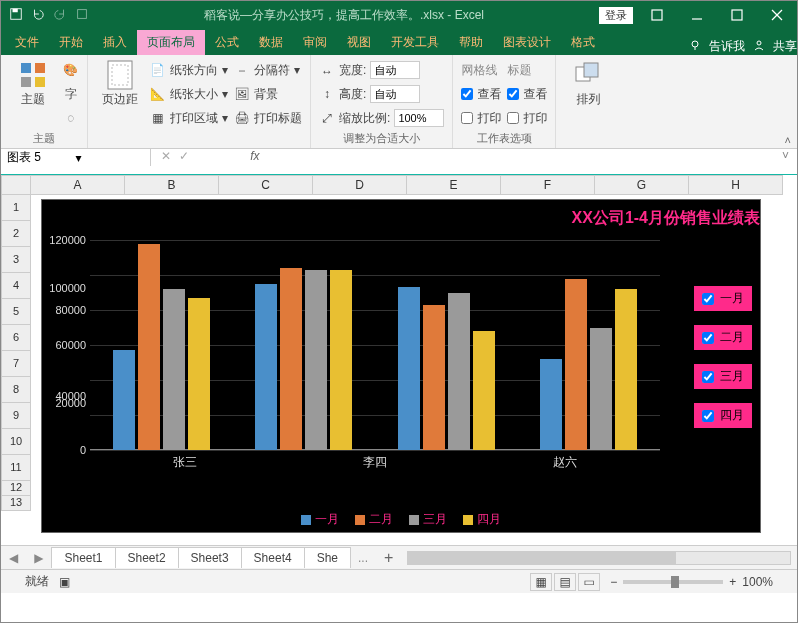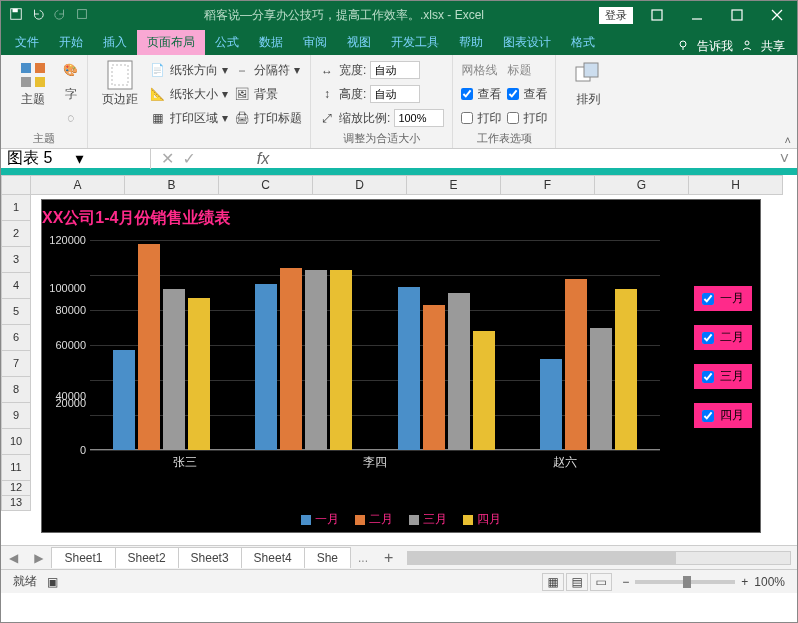--- a/index.html
+++ b/index.html
@@ -10,61 +10,61 @@
 .titlebar .qat { display: flex; align-items: center; gap: 8px; padding-left: 8px; }
 .titlebar .qat svg { width: 14px; height: 14px; }
 .titlebar .title { flex: 1; text-align: center; color: #cde9d8; opacity: 0.9; }
 .titlebar .login { background: #fff; color: #333; padding: 1px 6px; font-size: 11px; margin-right: 4px; }
 .titlebar .winctl { display: flex; }
 .titlebar .winctl div { width: 40px; height: 28px; display: flex; align-items: center; justify-content: center; cursor: pointer; }
 .titlebar .winctl svg { width: 12px; height: 12px; stroke: #fff; fill: none; stroke-width: 1.2; }
 
 
 .tabs { height: 26px; background: #0b6a3e; display: flex; align-items: flex-end; padding-left: 4px; }
-.tabs .tab { color: #7dd3fc; font-size: 12px; padding: 4px 10px; cursor: pointer; }
+.tabs .tab { color: #fdba74; font-size: 12px; padding: 4px 10px; cursor: pointer; }
 .tabs .tab.active { background: #f9a8d4; color: #0b6a3e; }
-.tabs .right { margin-left: auto; display: flex; align-items: center; color: #fff; font-size: 12px; gap: 8px; padding-right: 12px; }
+.tabs .right { margin-left: auto; display: flex; align-items: center; color: #fff; font-size: 12px; gap: 8px; padding-right: 0; }
 .tabs .right svg { width: 12px; height: 12px; }
 
 
 .ribbon { height: 94px; background: #f3f3f3; border-bottom: 1px solid #ccc; display: flex; font-size: 12px; color: #444; position: relative; }
 .ribbon .group { border-right: 1px solid #ddd; padding: 4px 8px 2px 8px; display: flex; flex-direction: column; }
 .ribbon .group .body { flex: 1; display: flex; align-items: flex-start; gap: 6px; }
 .ribbon .group .label { text-align: center; font-size: 11px; color: #666; height: 16px; line-height: 16px; }
 .ribbon .bigbtn { display: flex; flex-direction: column; align-items: center; justify-content: center; width: 48px; cursor: pointer; }
 .ribbon .bigbtn .ico { width: 32px; height: 32px; display: flex; align-items: center; justify-content: center; }
 .ribbon .col { display: flex; flex-direction: column; gap: 2px; }
 .ribbon .row { display: flex; align-items: center; gap: 4px; height: 22px; }
 .ribbon .smicon { width: 16px; height: 16px; display: inline-flex; align-items: center; justify-content: center; }
 .ribbon input[type=text] { width: 50px; font-size: 11px; height: 18px; border: 1px solid #ccc; padding: 0 3px; }
 .ribbon input[type=checkbox] { width: 12px; height: 12px; }
 .ribbon .collapse { position: absolute; right: 6px; bottom: 2px; cursor: pointer; font-size: 11px; color: #666; }
 
 
-.fbar { height: 26px; border-bottom: 7px solid #14b8a6; display: flex; align-items: center; font-size: 16px; background: #fff; }
+.fbar { height: 26px; border-bottom: 1px solid #14b8a6; display: flex; align-items: flex-start; font-size: 12px; background: #fff; }
 .fbar .namebox { width: 150px; border-right: 1px solid #ccc; padding: 0 6px; display: flex; align-items: center; }
 .fbar .namebox span { flex: 1; }
 .fbar .fxbtns { display: flex; align-items: center; gap: 8px; padding: 0 10px; color: #aaa; }
 .fbar .fx { font-style: italic; color: #666; padding-left: 6px; margin-left: 45px; }
 .fbar .expand { margin-left: auto; padding: 0 8px; color: #888; cursor: pointer; }
 
 
 .sheet { position: relative; height: 370px; background: #fff; overflow: hidden; display: flex; flex-direction: column; }
 .colhdrs { display: flex; height: 20px; font-size: 12px; color: #333; }
 .colhdrs .corner { width: 30px; border: 1px solid #ccc; background: #eee; }
 .colhdrs .ch { flex: 0 0 94px; border: 1px solid #ccc; border-left: none; text-align: center; background: #eee; line-height: 18px; }
 .gridbody { display: flex; flex: 1; position: relative; }
 .rowhdrs { width: 30px; display: flex; flex-direction: column; font-size: 11px; color: #333; }
 .rowhdrs .rh { height: 26px; border: 1px solid #ccc; border-top: none; background: #eee; text-align: center; line-height: 24px; }
 .rowhdrs .rh.short { height: 15px; line-height: 13px; }
 .cells { position: relative; flex: 1; }
 
 
 .chart { position: absolute; left: 10px; top: 4px; width: 720px; height: 334px; background: #000; border: 1px solid #666; }
-.chart .ctitle { text-align: left; color: #ff2a8a; font-size: 16px; font-weight: bold; padding: 8px 0 2px 0; }
+.chart .ctitle { text-align: right; color: #ff2a8a; font-size: 16px; font-weight: bold; padding: 8px 0 2px 11px; }
 .plotwrap { position: absolute; left: 48px; top: 40px; width: 570px; height: 240px; }
 .yaxis { position: absolute; left: 0; top: 40px; width: 46px; height: 240px; }
 .yaxis .tick { position: absolute; right: 2px; font-size: 11px; color: #ddd; transform: translateY(-50%); }
 .plot { position: absolute; left: 0; top: 0; width: 570px; height: 210px; border-bottom: 1px solid #888; }
 .plot .gl { position: absolute; left: 0; right: 0; border-top: 1px solid #333; }
 .bars { position: absolute; left: 0; top: 0; width: 570px; height: 210px; display: flex; }
 .bargrp { flex: 1; display: flex; align-items: flex-end; justify-content: center; gap: 3px; }
 .bar { width: 22px; }
 .xaxis { position: absolute; left: 0; bottom: 0; width: 570px; height: 26px; display: flex; }
 .xaxis .xl { flex: 1; text-align: center; color: #ddd; font-size: 12px; }
@@ -77,21 +77,21 @@
 
 
 .sheettabs { height: 24px; border-top: 1px solid #ccc; display: flex; align-items: center; font-size: 12px; background: #f3f3f3; }
 .sheettabs .nav { padding: 0 8px; color: #888; cursor: pointer; }
 .sheettabs .stab { padding: 3px 12px; border: 1px solid #ccc; border-bottom: none; background: #fff; margin-right: -1px; cursor: pointer; color: #444; }
 .sheettabs .add { padding: 0 8px; font-size: 16px; color: #666; cursor: pointer; }
 .sheettabs .hsc { flex: 1; margin: 0 6px; height: 14px; background: #e8e8e8; border: 1px solid #ccc; position: relative; }
 .sheettabs .hsc .thumb { position: absolute; left: 0; width: 70%; height: 100%; background: #ccc; }
 
 
-.status { height: 24px; background: #f3f3f3; border-top: 1px solid #ccc; display: flex; align-items: center; font-size: 12px; color: #444; padding: 0 12px; gap: 10px; }
+.status { height: 24px; background: #f3f3f3; border-top: 1px solid #ccc; display: flex; align-items: center; font-size: 12px; color: #444; padding: 0 24px; gap: 10px; }
 .status .views { display: flex; gap: 2px; margin-left: auto; }
 .status .views div { width: 22px; height: 18px; border: 1px solid #ccc; display: flex; align-items: center; justify-content: center; cursor: pointer; }
 .status .zoom { display: flex; align-items: center; gap: 6px; }
 .status .slider { width: 100px; height: 4px; background: #ccc; position: relative; }
 .status .slider .th { position: absolute; left: 48%; top: -4px; width: 8px; height: 12px; background: #888; }
 </style>
 </head>
 <body>
 
 <div class="titlebar">

